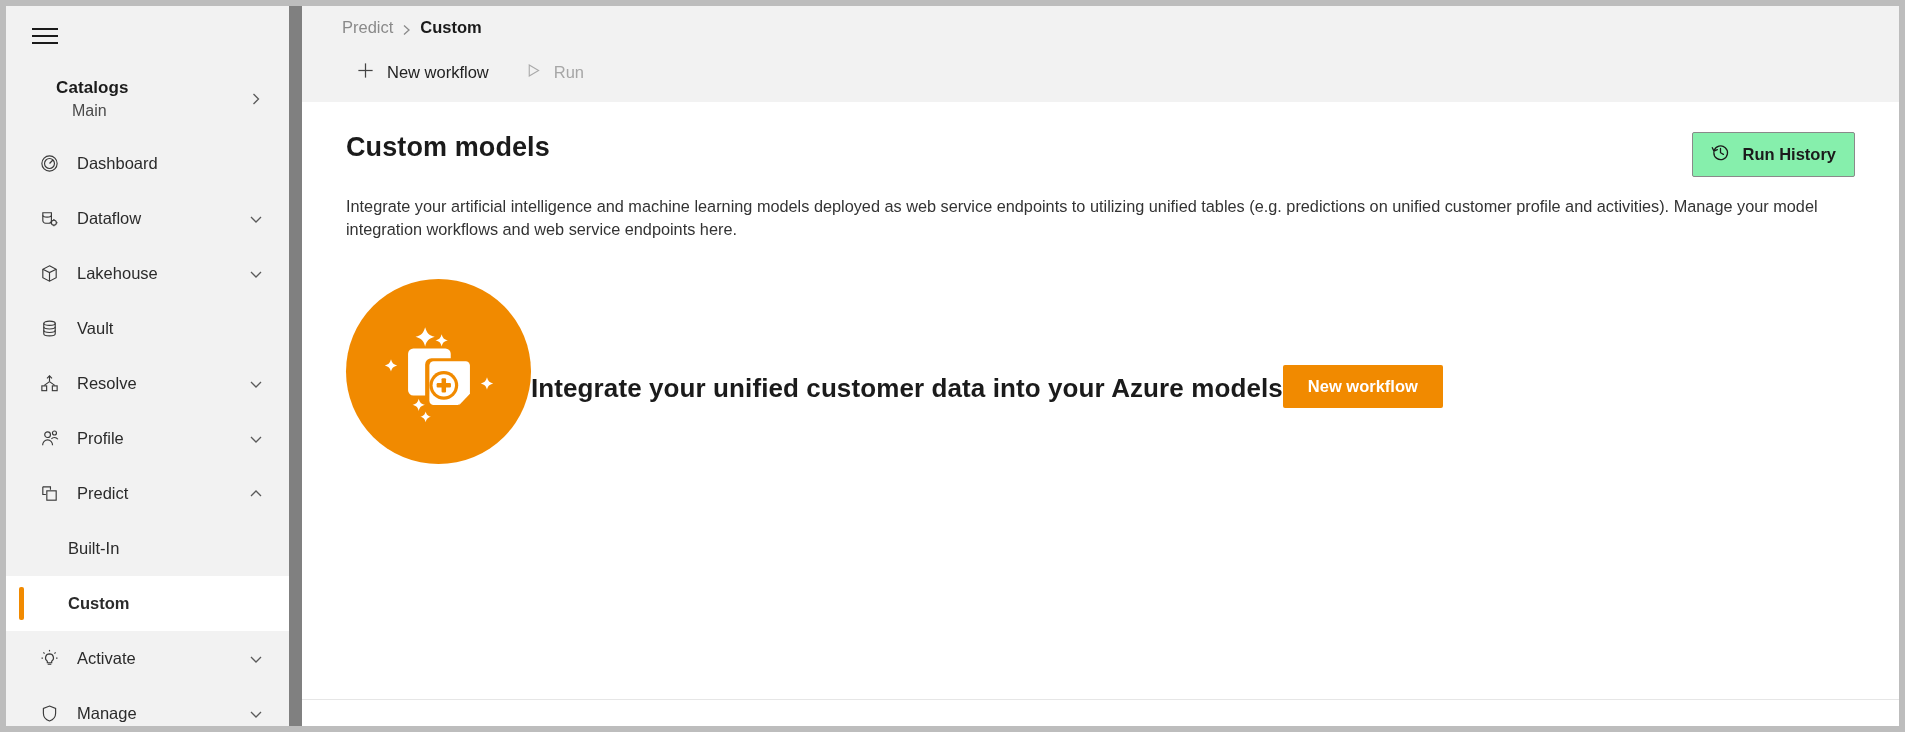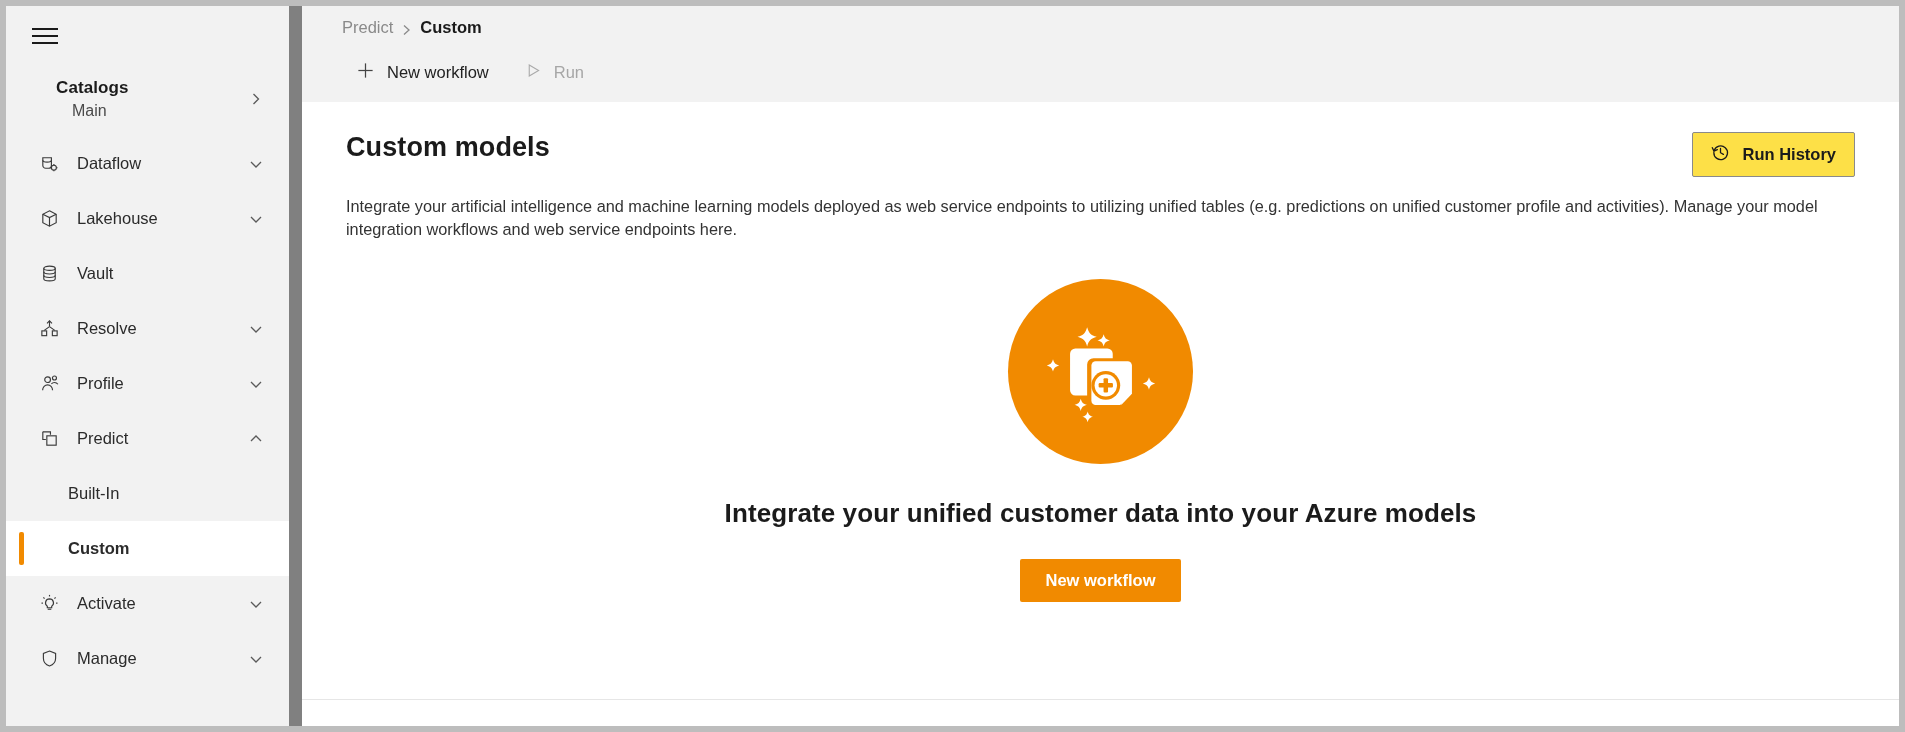--- a/index.html
+++ b/index.html
@@ -125,33 +125,33 @@
     flex: 1 1 auto; position: relative; overflow: hidden;
     background: #ffffff;
   }
   .content-inner { padding: 30px 44px 0 44px; position: relative; height: 100%; }
   .page-head {
     display: flex; align-items: flex-start; justify-content: space-between; gap: 36px;
   }
   .page-title { font-size: 27px; font-weight: bold; color: #1b1b1b; letter-spacing: .1px; }
   .run-history-btn {
     display: flex; align-items: center; gap: 12px;
-    border: 1px solid #8a8a8a; background: #fde047;
+    border: 1px solid #8a8a8a; background: #86efac;
     border-radius: 2px; padding: 10px 18px;
     font-size: 16.5px; font-weight: bold; color: #1b1b1b;
     cursor: pointer; font-family: inherit; white-space: nowrap;
   }
   .page-desc {
     margin-top: 18px;
     font-size: 16.3px; color: #333; line-height: 1.42;
     max-width: 1500px;
   }
   .empty-state {
     margin-top: 38px;
-    display: flex; flex-direction: column; align-items: center;
+    display: flex; flex-direction: row; align-items: center;
   }
   .illus {
     width: 185px; height: 185px; border-radius: 50%;
     background: #f18a00;
     display: flex; align-items: center; justify-content: center;
   }
   .empty-title {
     margin-top: 34px;
     font-size: 26px; font-weight: bold; color: #1b1b1b; letter-spacing: .1px;
   }
@@ -186,20 +186,30 @@
       <div class="catalogs-sub">Main</div>
       <span class="catalogs-chev">
         <svg viewBox="0 0 14 14" width="14" height="14" fill="none" stroke="#5a5a5a" stroke-width="1.3">
           <polyline points="4.5,2 9.5,7 4.5,12"></polyline>
         </svg>
       </span>
     </div>
 
     <div class="navlist">
 
+      <div class="nav-item">
+        <span class="ico">
+          <svg viewBox="0 0 22 22" width="21" height="21" fill="none" stroke="#3a3a3a" stroke-width="1.2">
+            <circle cx="11" cy="11" r="8"></circle>
+              <circle cx="11" cy="11" r="5.2"></circle>
+            <line x1="11" y1="11" x2="14.6" y2="7.4" stroke-width="1.3"></line>
+          </svg>
+        </span>
+        <span class="lbl">Dashboard</span>
+      </div>
 
       <div class="nav-item">
         <span class="ico">
           <svg viewBox="0 0 22 22" width="21" height="21" fill="none" stroke="#3a3a3a" stroke-width="1.2">
             <path d="M4 5h9v8a3 3 0 0 1-3 3H7a3 3 0 0 1-3-3z"></path>
             <path d="M4 7.6c0 1.1 2 2 4.5 2s4.5-.9 4.5-2"></path>
             <circle cx="15.6" cy="15.4" r="2.6"></circle>
             <line x1="15.6" y1="11.6" x2="15.6" y2="12.6"></line>
               <line x1="15.6" y1="18.2" x2="15.6" y2="19.2"></line>
             <line x1="11.8" y1="15.4" x2="12.8" y2="15.4"></line>

